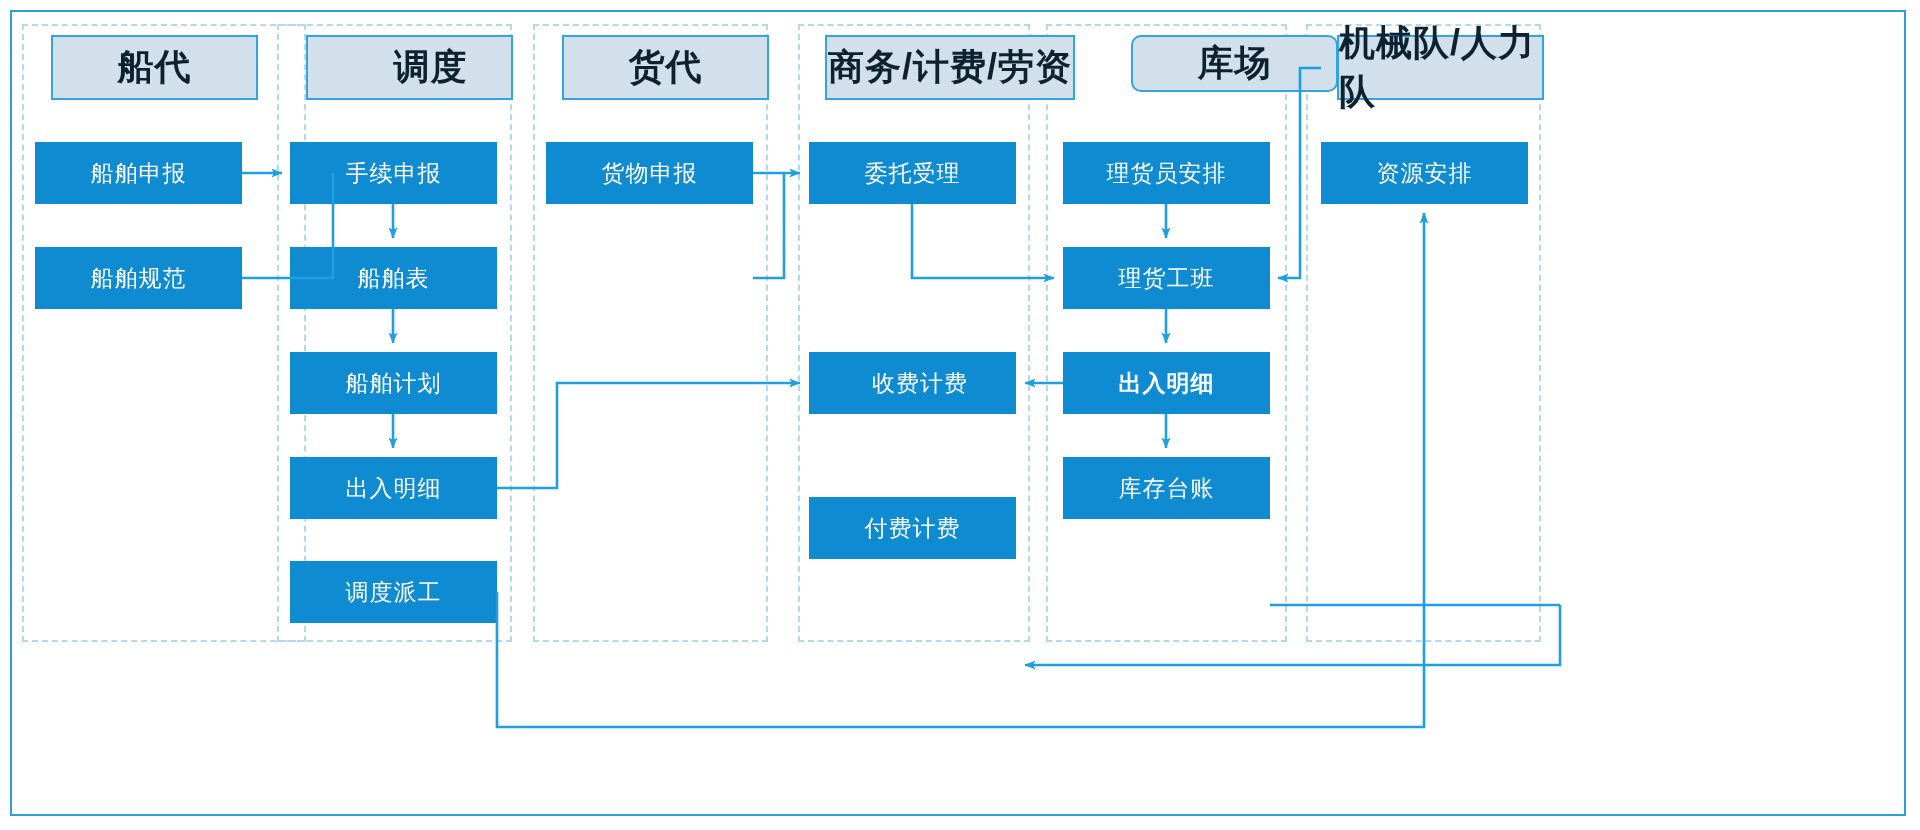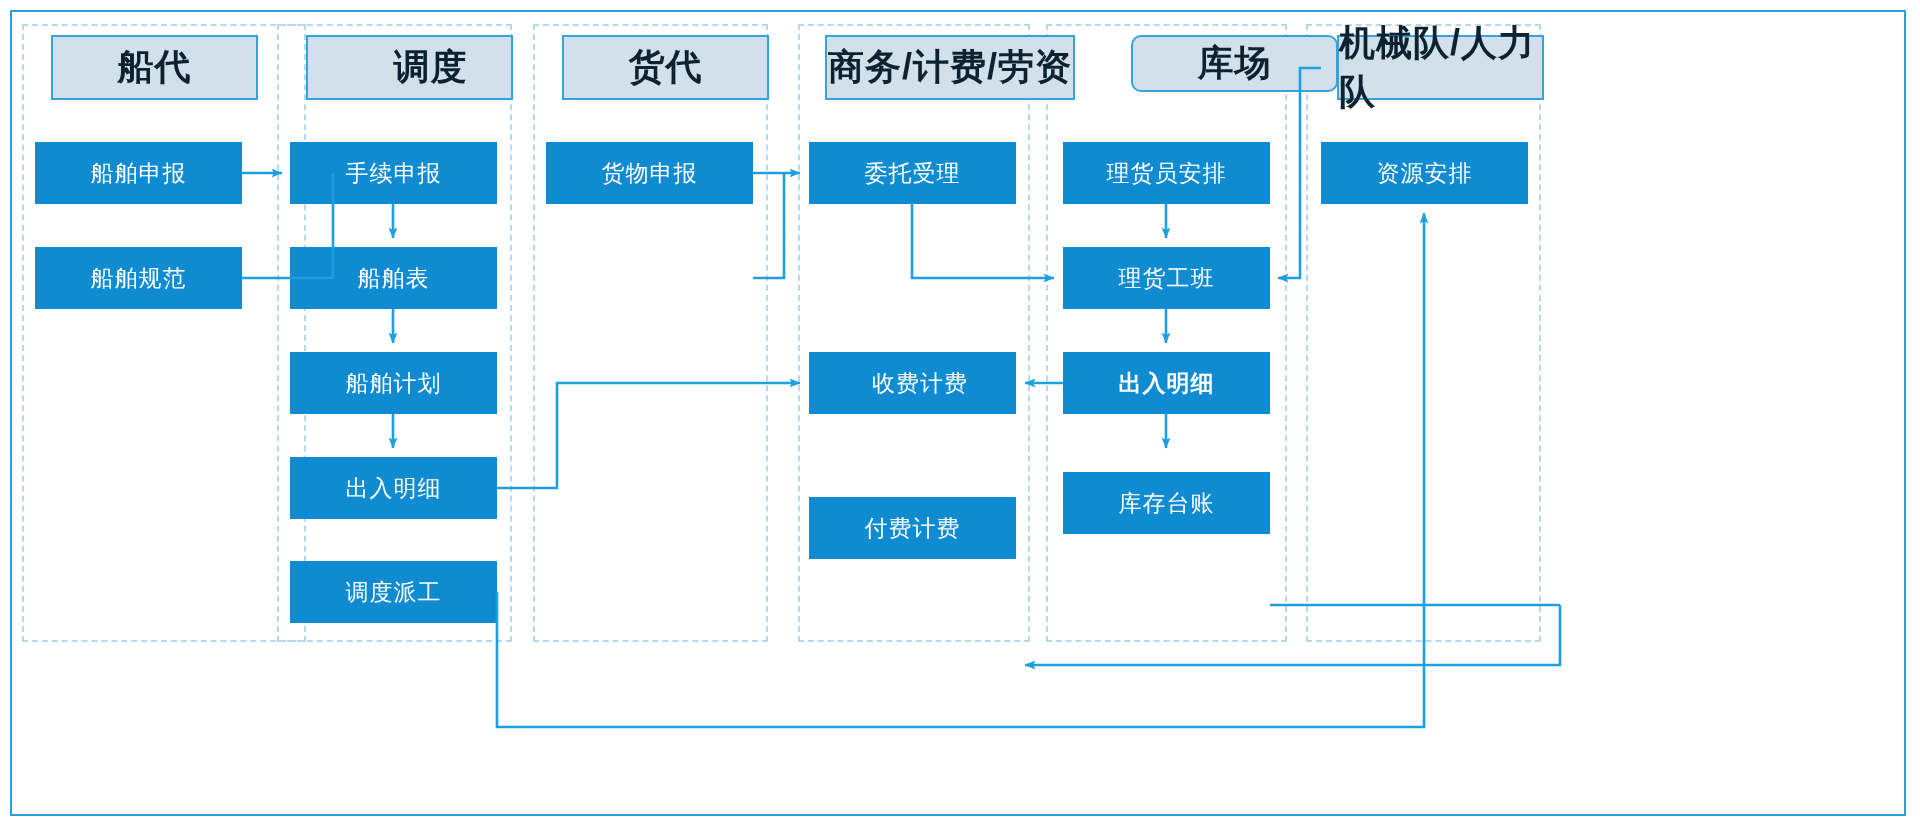--- a/index.html
+++ b/index.html
@@ -60,21 +60,21 @@
 
   <div class="node" style="left:546px; top:142px; width:207px; height:62px;">货物申报</div>
 
   <div class="node" style="left:809px; top:142px; width:207px; height:62px;">委托受理</div>
   <div class="node" style="left:809px; top:352px; width:207px; height:62px;padding-left:15px;">收费计费</div>
   <div class="node" style="left:809px; top:497px; width:207px; height:62px;">付费计费</div>
 
   <div class="node" style="left:1063px; top:142px; width:207px; height:62px;">理货员安排</div>
   <div class="node" style="left:1063px; top:247px; width:207px; height:62px;">理货工班</div>
   <div class="node" style="left:1063px; top:352px; width:207px; height:62px;font-weight:bold;">出入明细</div>
-  <div class="node" style="left:1063px; top:457px; width:207px; height:62px;margin-top:15px;">库存台账</div>
+  <div class="node" style="left:1063px; top:457px; width:207px; height:62px;">库存台账</div>
 
   <div class="node" style="left:1321px; top:142px; width:207px; height:62px;">资源安排</div>
 
   <svg id="edges" viewBox="0 0 1920 830">
     <defs>
       <marker id="ah" markerWidth="11" markerHeight="9" refX="10.5" refY="4.5" orient="auto" markerUnits="userSpaceOnUse">
         <path d="M0,0 L11,4.5 L0,9 L2.4,4.5 Z" class="edge-head"></path>
       </marker>
     </defs>
 

